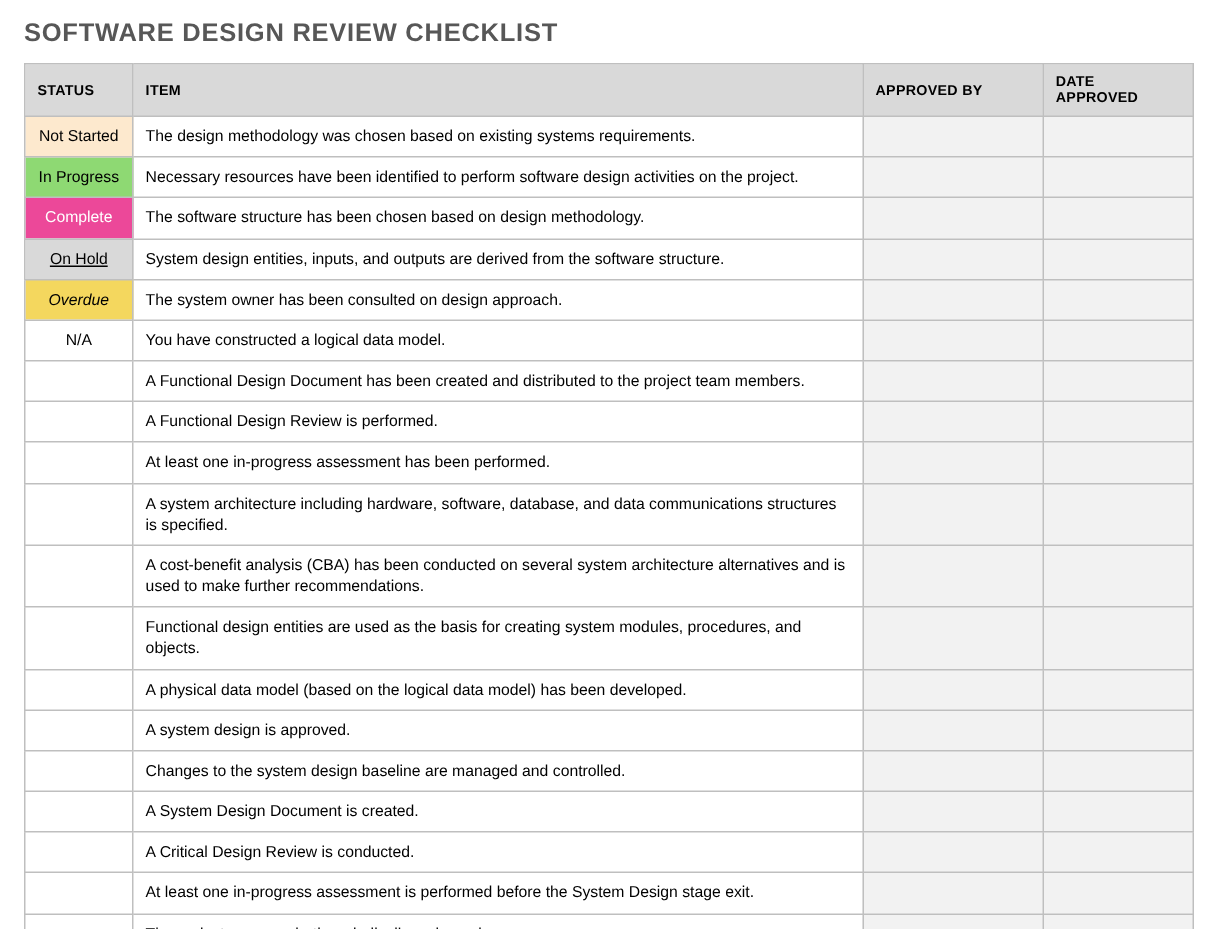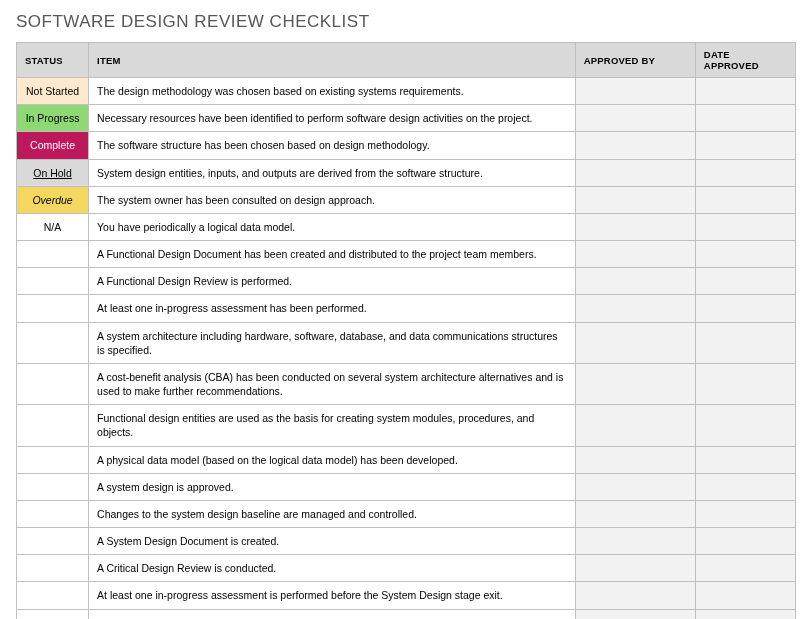--- a/index.html
+++ b/index.html
@@ -4,21 +4,21 @@
 <style>
   * { box-sizing: border-box; margin: 0; padding: 0; }
   body {
     font-family: "Century Gothic", "Avant Garde", sans-serif;
     background: #fff;
     padding: 12px 16px;
     width: 812px;
   }
   .title {
     font-size: 17px;
-    font-weight: normal;
+    font-weight: bold;
     color: #575757;
     letter-spacing: 0.5px;
     margin-bottom: 10px;
   }
   table {
     border-collapse: collapse;
     width: 100%;
     table-layout: fixed;
   }
   th, td {
@@ -38,21 +38,21 @@
     padding: 6px 8px;
     line-height: 1.35;
   }
   .col-status { width: 72px; }
   .col-item   { width: 486px; }
   .col-appr   { width: 120px; }
   .col-date   { width: 100px; }
   .status-cell { font-size: 10.5px; text-align: center; }
   .status-not-started { background: #fde9ce; }
   .status-in-progress { background: #8ed973; }
-  .status-complete    { background: #be185d; color: #fff; }
+  .status-complete    { background: #ec4899; color: #fff; }
   .status-on-hold     { background: #d9d9d9; text-decoration: underline; }
   .status-overdue     { background: #f4d75e; font-style: italic; }
   .appr-cell, .date-cell { background: #f2f2f2; }
 </style>
 </head>
 <body>
 
 <div class="title">SOFTWARE DESIGN REVIEW CHECKLIST</div>
 
 <table>
@@ -96,21 +96,21 @@
         <td class="date-cell"></td>
       </tr>
       <tr>
         <td class="status-cell status-overdue">Overdue</td>
         <td>The system owner has been consulted on design approach.</td>
         <td class="appr-cell"></td>
         <td class="date-cell"></td>
       </tr>
       <tr>
         <td class="status-cell">N/A</td>
-        <td>You have periodically a logical data model.</td>
+        <td>You have constructed a logical data model.</td>
         <td class="appr-cell"></td>
         <td class="date-cell"></td>
       </tr>
       <tr>
         <td class="status-cell"></td>
         <td>A Functional Design Document has been created and distributed to the project team members.</td>
         <td class="appr-cell"></td>
         <td class="date-cell"></td>
       </tr>
       <tr>

